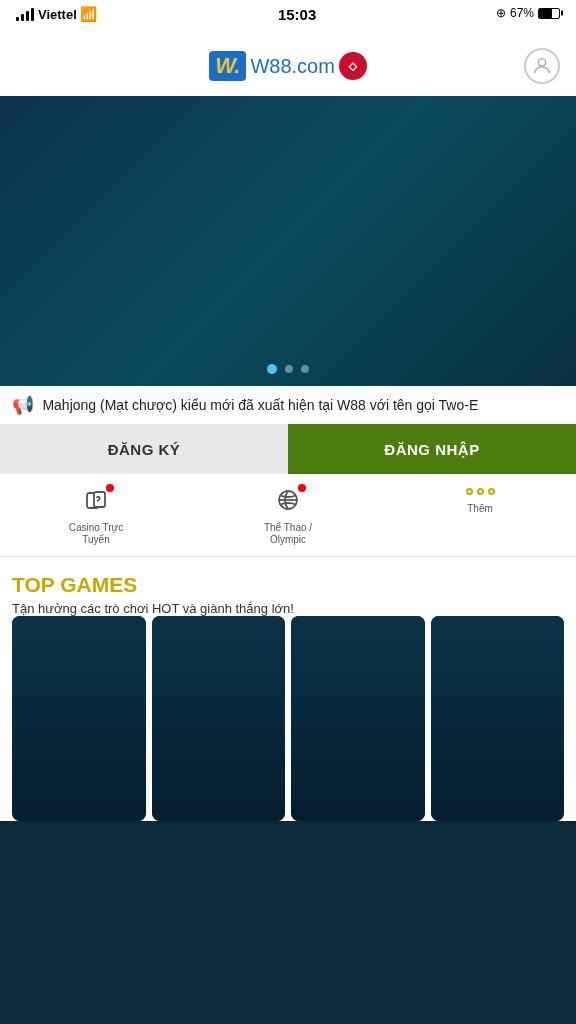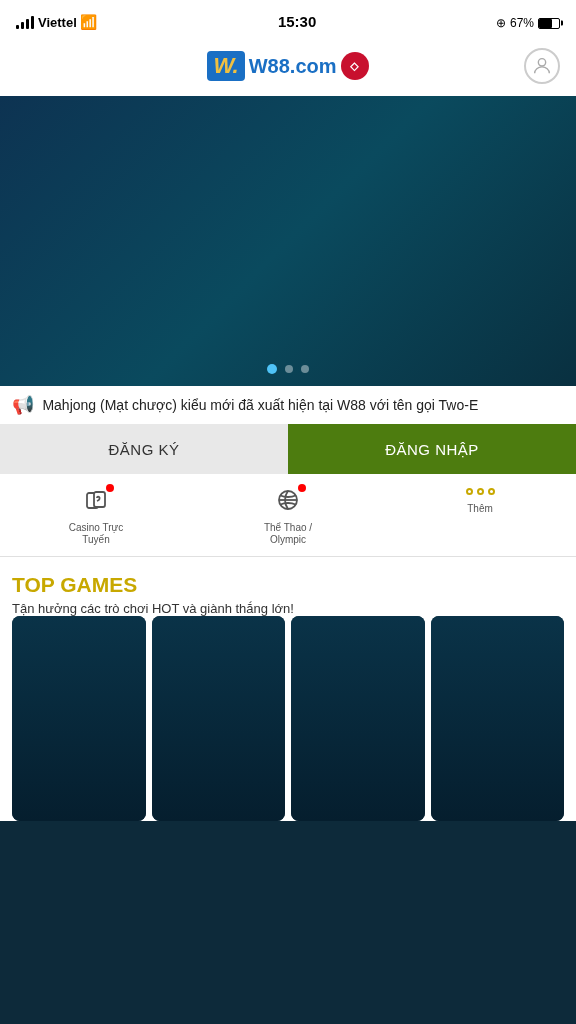--- a/index.html
+++ b/index.html
@@ -10,21 +10,21 @@
       font-family: -apple-system, BlinkMacSystemFont, 'Segoe UI', sans-serif;
       background: #0d2a3a;
       overflow-x: hidden;
     }
 
     
     .status-bar {
       background: #fff;
       display: flex;
       justify-content: space-between;
-      align-items: flex-end;
+      align-items: flex-start;
       padding: 6px 16px;
       height: 36px;
     }
     .status-left {
       display: flex;
       align-items: center;
       gap: 4px;
       font-size: 13px;
       font-weight: 600;
       color: #000;
@@ -98,21 +98,21 @@
       background: #1a6fc4;
       color: #f0c040;
       font-size: 22px;
       font-weight: 900;
       padding: 2px 6px;
       border-radius: 4px;
       font-style: italic;
     }
     .logo-text {
       font-size: 20px;
-      font-weight: 700;
+      font-weight: 400;
       color: #1a6fc4;
     }
     .logo-crystal {
       width: 28px;
       height: 28px;
       background: #c8102e;
       border-radius: 50%;
       display: flex;
       align-items: center;
       justify-content: center;
@@ -189,21 +189,21 @@
     .auth-buttons {
       display: flex;
       height: 50px;
     }
     .auth-btn {
       flex: 1;
       display: flex;
       align-items: center;
       justify-content: center;
       font-size: 15px;
-      font-weight: 400;
+      font-weight: 700;
       cursor: pointer;
       letter-spacing: 0.5px;
     }
     .auth-btn.register {
       background: #e8e8e8;
       color: #333;
     }
     .auth-btn.login {
       background: #4d7c0f;
       color: #fff;
@@ -333,21 +333,21 @@
   <div class="status-left">
     <div class="signal-bars">
       <span style="height:4px"></span>
       <span style="height:7px"></span>
       <span style="height:10px"></span>
       <span style="height:13px"></span>
     </div>
     <span>Viettel</span>
     <span class="wifi-icon">📶</span>
   </div>
-  <div class="status-center">15:30</div>
+  <div class="status-center">15:03</div>
   <div class="status-right">
     <span>⊕</span>
     <span>67%</span>
     <div class="battery">
       <div class="battery-fill"></div>
     </div>
   </div>
 </div>
 
 <div class="header">

